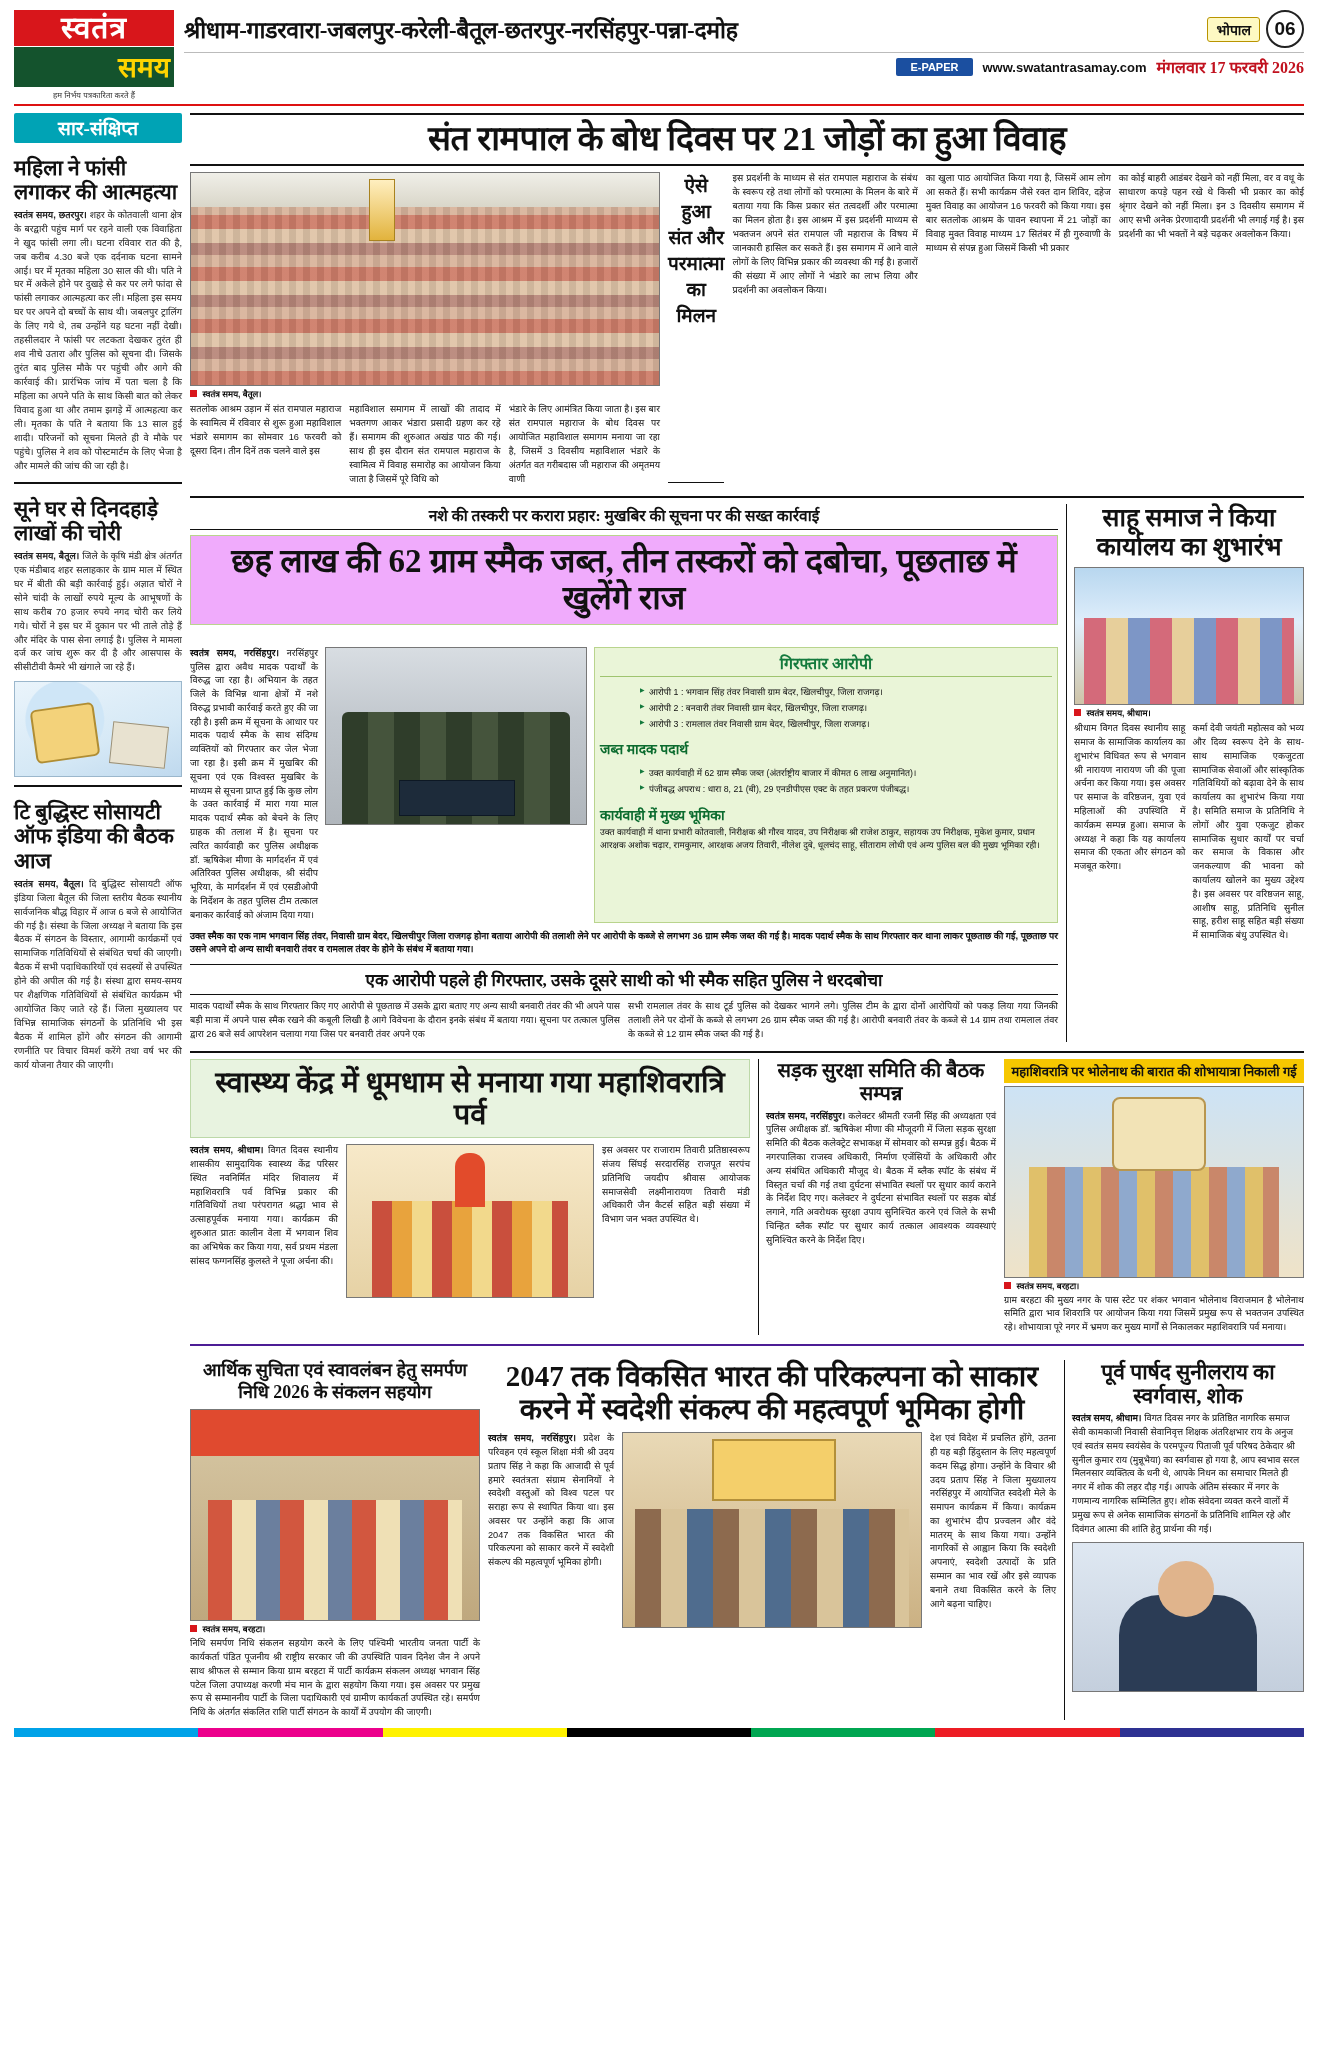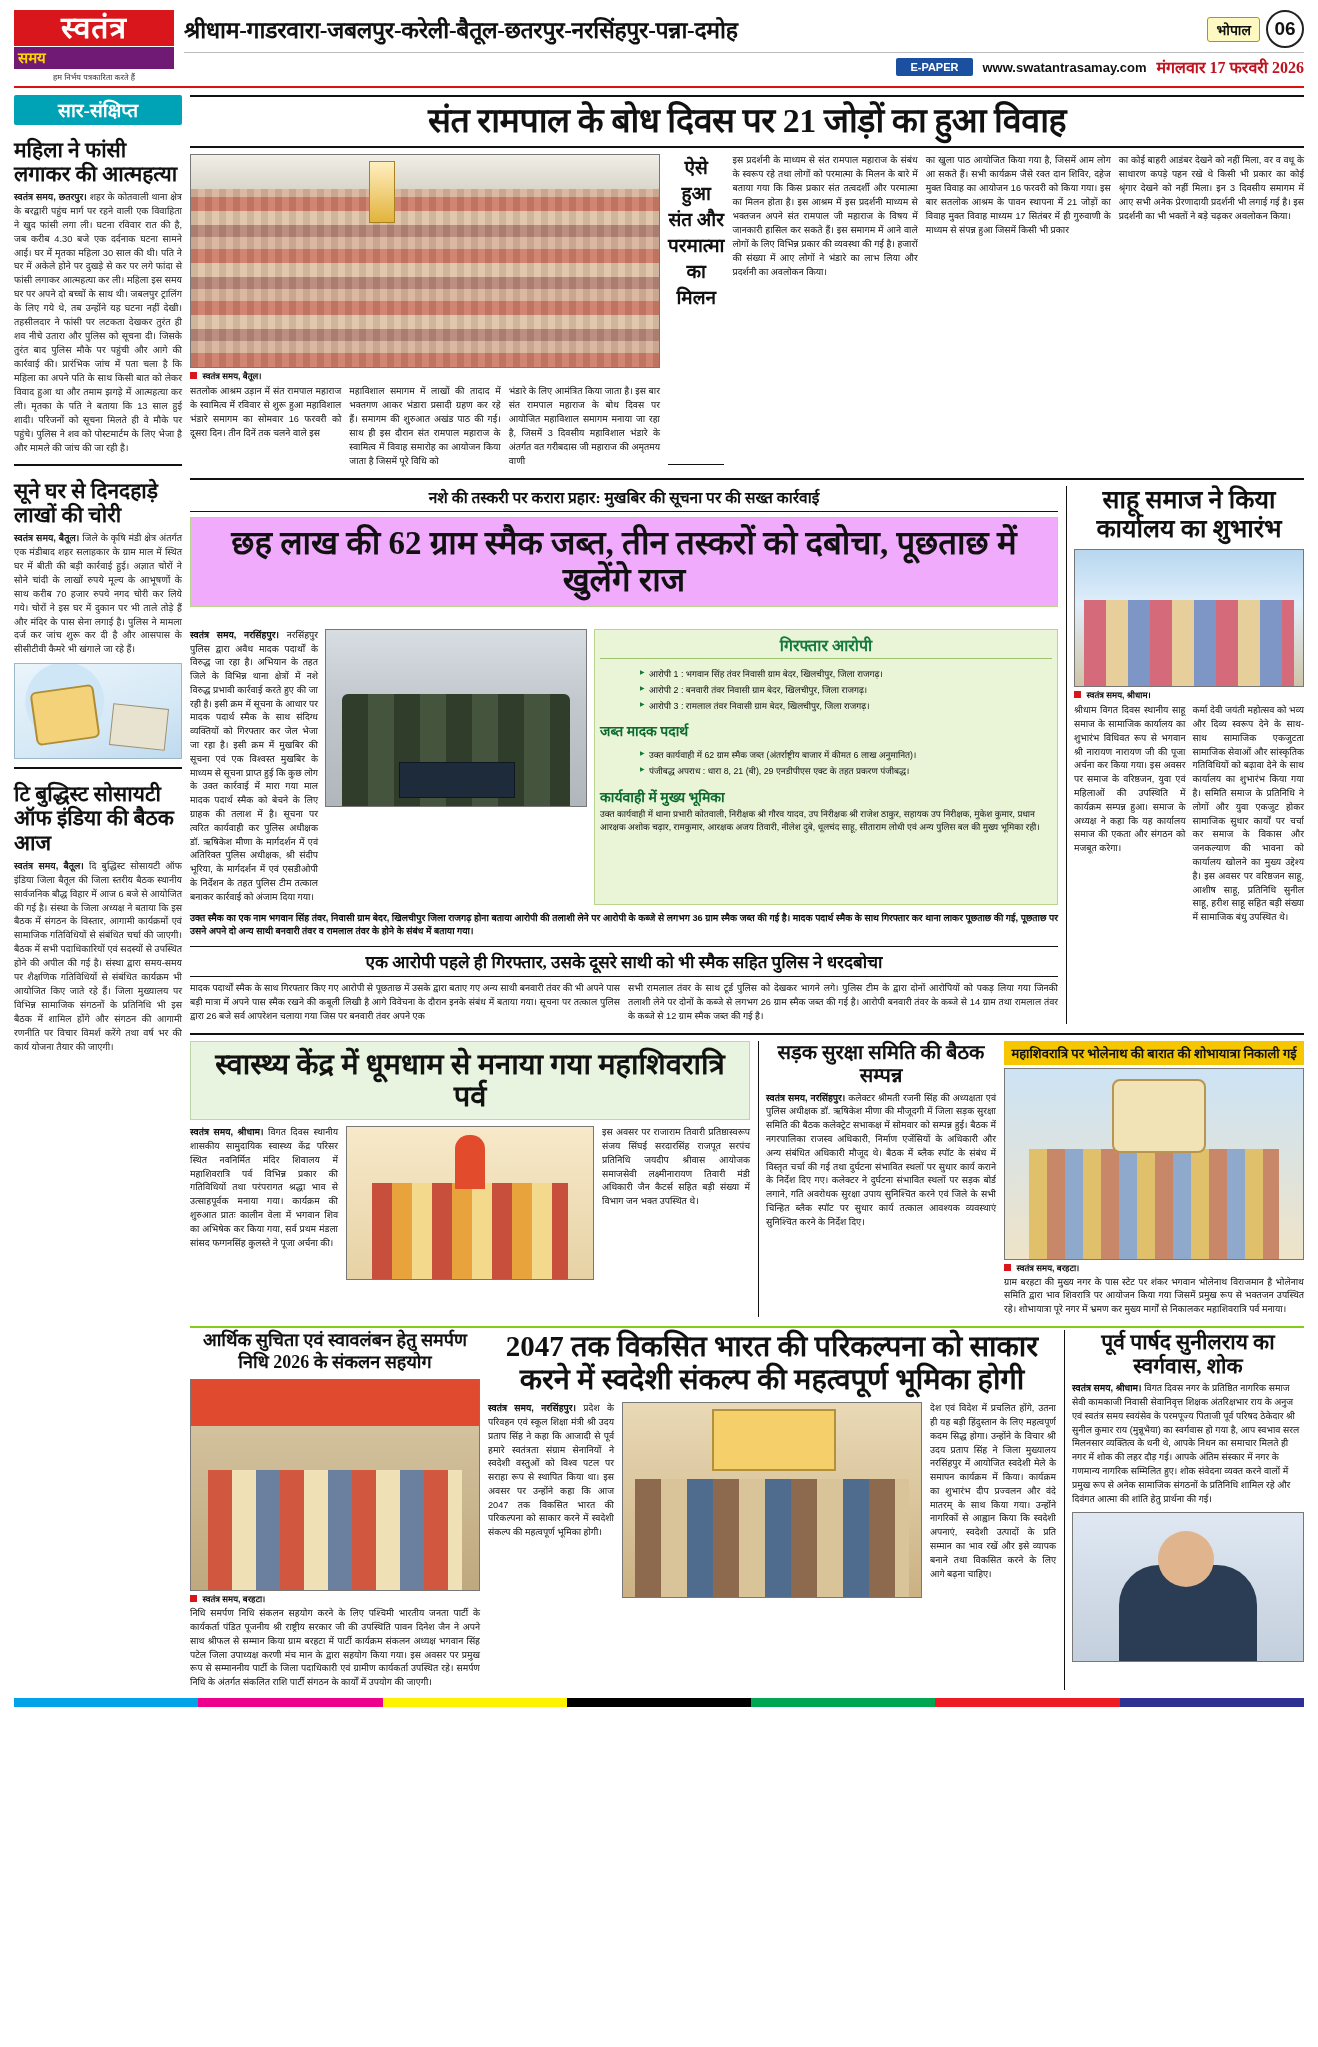--- a/index.html
+++ b/index.html
@@ -15,22 +15,22 @@
 
   
   .masthead { display:flex; align-items:flex-start; gap:10px; border-bottom:2px solid #d11; padding-bottom:4px; }
   .logo-box { width:160px; flex:0 0 160px; }
   .logo-main {
     background:#d8161b; color:#fff; font-weight:bold; font-size:30px;
     text-align:center; letter-spacing:1px; padding:2px 4px; line-height:1.05;
     font-family:"Liberation Serif", serif;
   }
   .logo-sub {
-    background:#701a75; color:#ffd400; font-weight:bold; font-size:15px;
-    text-align:left; padding:0 4px 2px; font-family:"Liberation Serif", serif;
+    background:#14532d; color:#ffd400; font-weight:bold; font-size:28px;
+    text-align:right; padding:0 4px 2px; font-family:"Liberation Serif", serif;
     border-top:1px solid #fff;
   }
   .logo-tag { font-size:8px; text-align:center; color:#333; margin-top:2px; }
   .head-right { flex:1; }
   .head-row1 { display:flex; align-items:center; gap:8px; }
   .head-towns {
     flex:1; font-family:"Liberation Serif", serif; font-weight:bold;
     font-size:23px; color:#111; letter-spacing:-0.3px; white-space:nowrap;
   }
   .edition-wrap { display:flex; align-items:center; gap:6px; }
@@ -149,21 +149,21 @@
   .temple:before{content:"";position:absolute;left:10%;bottom:0;width:80%;height:96px;background:repeating-linear-gradient(90deg,#c94f3d 0 20px,#e8a33d 20px 40px,#f2d98c 40px 60px);}
   .temple:after{content:"";position:absolute;left:44%;top:8px;width:30px;height:54px;background:#e24b2b;border-radius:14px 14px 0 0;}
   .b3side { flex:0 0 238px; border-left:1px solid #111; padding-left:7px;}
   .b3side2 { flex:0 0 300px; }
   .yellow-strip { background:#f6c700; font-family:"Liberation Serif", serif; font-weight:bold; font-size:13px; text-align:center; padding:3px;}
   .shiv { height:190px; position:relative; background:linear-gradient(#cde3f5,#efe3c8);}
   .shiv:before{content:"";position:absolute;left:8%;bottom:0;width:84%;height:110px;background:repeating-linear-gradient(90deg,#e0c06a 0 18px,#c9876a 18px 36px,#8fa9cd 36px 54px);}
   .shiv:after{content:"";position:absolute;left:36%;top:10px;width:90px;height:70px;background:#f2e3b6;border:2px solid #b8964f;border-radius:8px;}
 
   
-  .band4 { display:flex; gap:8px; margin-top:9px; border-top:2px solid #84cc16; padding-top:2px;}
+  .band4 { display:flex; gap:8px; margin-top:9px; border-top:2px solid #4c1d95; padding-top:14px;}
   .b4a { flex:0 0 290px;}
   .b4head { font-family:"Liberation Serif", serif; font-weight:bold; font-size:18px; text-align:center; line-height:1.2;}
   .b4photo { height:212px; margin:6px 0 2px; position:relative; border:1px solid #777; overflow:hidden; background:linear-gradient(#d8c9a6,#bfa87e);}
   .b4photo:before{content:"";position:absolute;left:0;top:0;width:100%;height:46px;background:#e04a2f;}
   .b4photo:after{content:"";position:absolute;left:6%;bottom:0;width:88%;height:120px;background:repeating-linear-gradient(90deg,#d2573f 0 24px,#efe0b5 24px 48px,#6b7f9e 48px 72px);}
   .b4b { flex:1;}
   .b4big { font-family:"Liberation Serif", serif; font-weight:bold; font-size:29px; text-align:center; line-height:1.14;}
   .b4row { display:flex; gap:8px; margin-top:6px;}
   .b4photo2 { flex:0 0 300px; height:196px; position:relative; border:1px solid #777; overflow:hidden; background:linear-gradient(#e9d9b6,#cbb183);}
   .b4photo2:before{content:"";position:absolute;left:4%;bottom:0;width:92%;height:118px;background:repeating-linear-gradient(90deg,#8d6a4e 0 26px,#d9c49a 26px 52px,#4f6c8e 52px 78px);}

